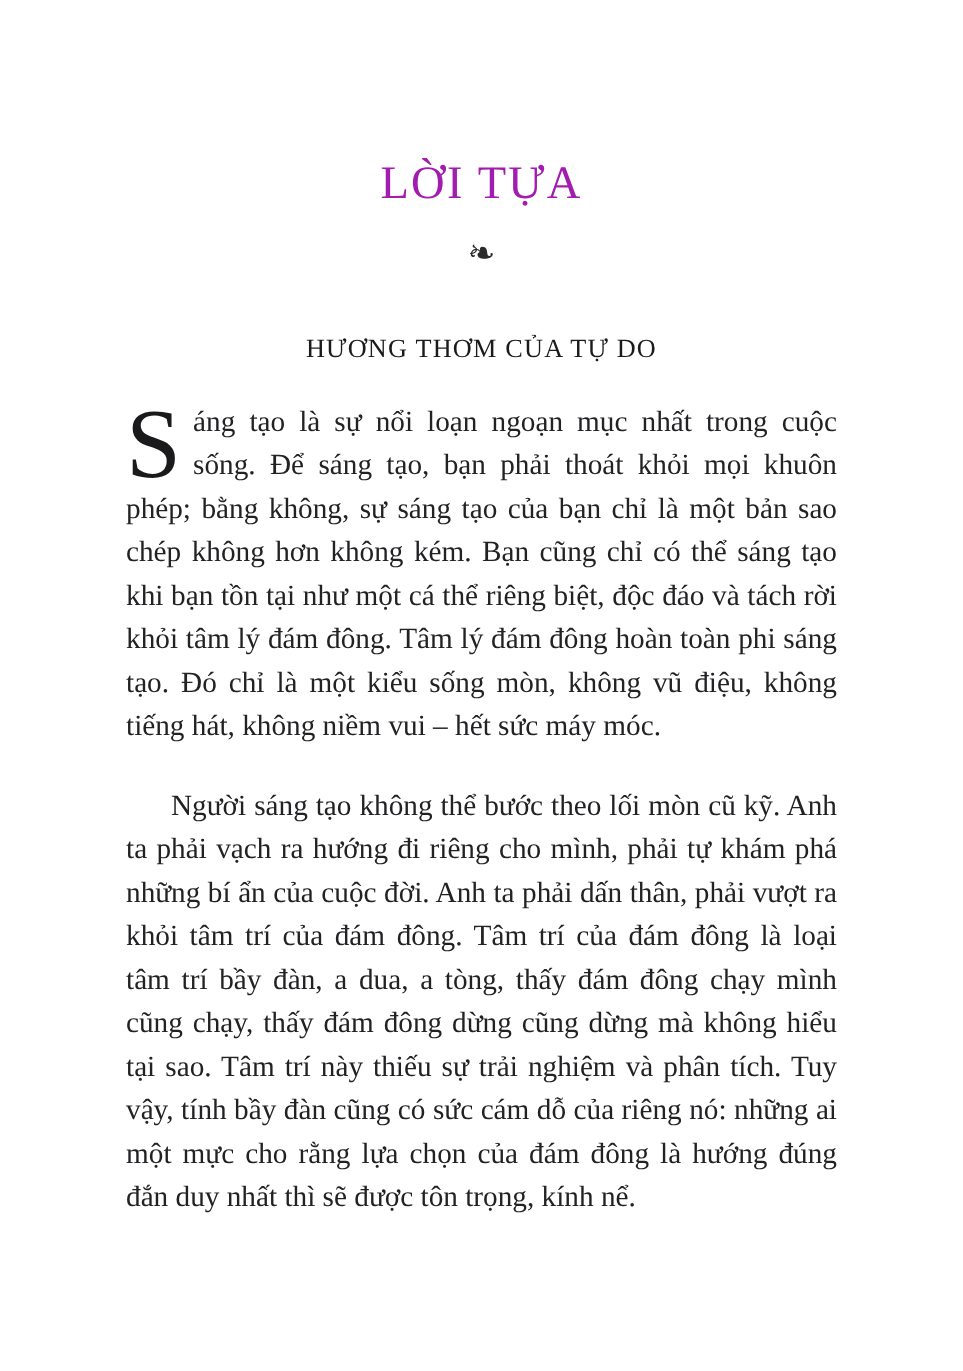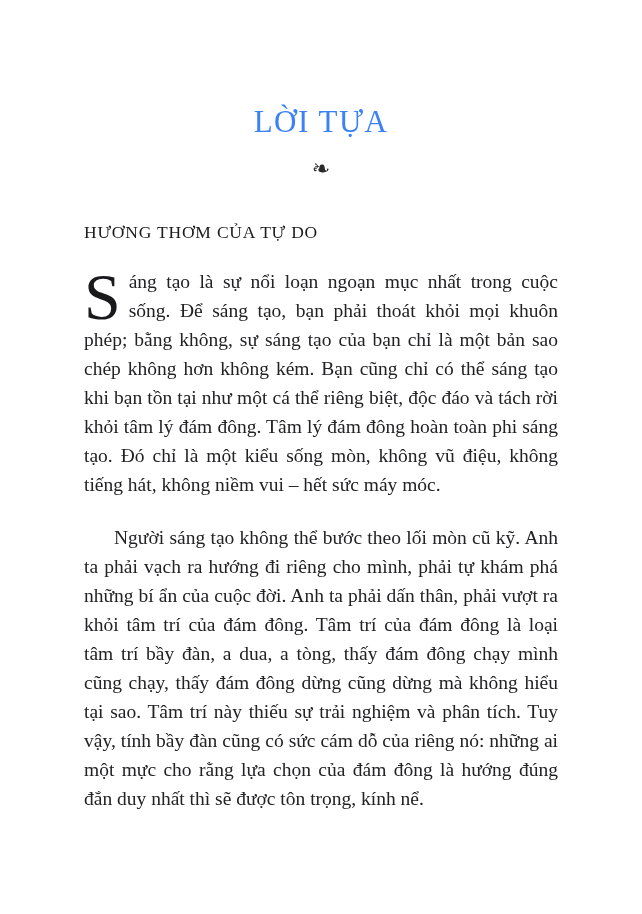--- a/index.html
+++ b/index.html
@@ -18,32 +18,33 @@
     color: #1d1d1f;
     font-family: "Liberation Serif", "DejaVu Serif", serif;
     padding: 104px 84px 0 84px;
   }
 
   .chapter-title {
     text-align: center;
     font-size: 31px;
     font-weight: 400;
     letter-spacing: 1.5px;
-    color: #3b82f6;
+    color: #a21caf;
   }
 
   .ornament {
     text-align: center;
     font-size: 22px;
     margin-top: 16px;
     color: #2a2a2a;
     transform: rotate(0.02turn);
   }
 
   .section-heading {
+    text-align: center;
     font-size: 17.5px;
     font-weight: 400;
     letter-spacing: 0.8px;
     margin-top: 40px;
     color: #1b1b1d;
   }
 
   .body-text {
     margin-top: 24px;
     font-size: 19.5px;

